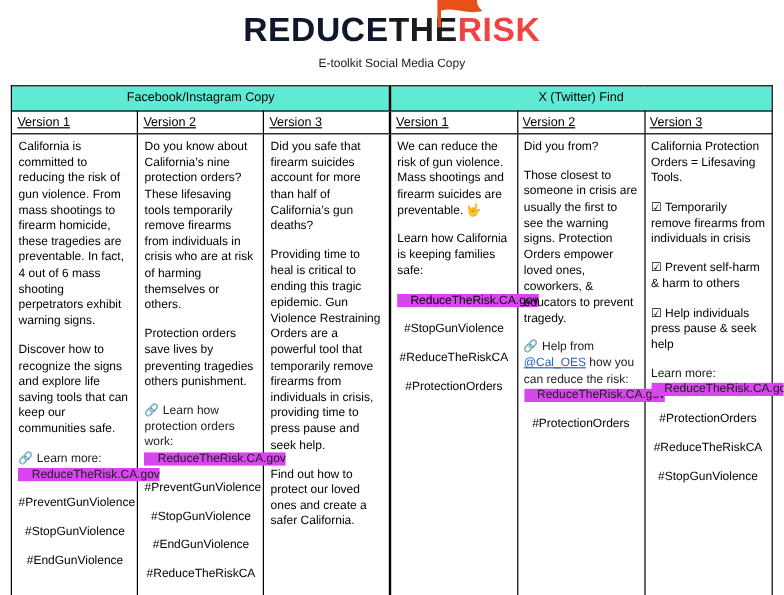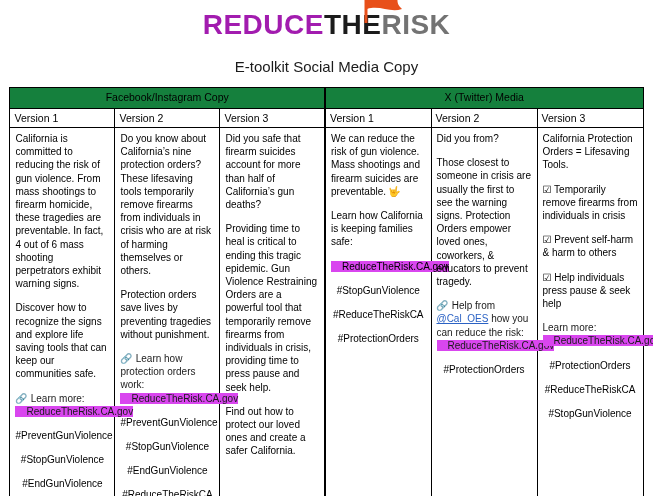--- a/index.html
+++ b/index.html
@@ -38,57 +38,58 @@
     height: 30px;
   }
   .logo-text {
     font-family: "Liberation Sans", sans-serif;
     font-weight: bold;
     font-size: 28px;
     letter-spacing: 0.5px;
     line-height: 30px;
     white-space: nowrap;
   }
-  .logo-reduce { color: #a21caf; }
+  .logo-reduce { color: #0f172a; }
   .logo-the { color: #1b1b1b; margin-top: 25px; }
-  .logo-risk { color: #737373; }
+  .logo-risk { color: #ef4444; }
   .subtitle {
     text-align: center;
-    font-size: 15px;
+    font-size: 10px;
     color: #1b1b1b;
-    margin-top: 18px;
+    margin-top: 8px;
     margin-bottom: 12px;
   }
 
   
   table.copy-table {
     border-collapse: collapse;
     width: 633px;
     margin: 0 auto;
     table-layout: fixed;
   }
   table.copy-table th,
   table.copy-table td {
     border: 1px solid #000000;
     vertical-align: top;
   }
   th.platform-head {
-    background: #15803d;
+    background: #5eead4;
     font-size: 10.5px;
     font-weight: normal;
     text-align: center;
     padding: 3px 2px;
     height: 14px;
   }
   th.version-head {
     background: #ffffff;
     font-size: 10.5px;
     font-weight: normal;
     text-align: left;
     padding: 3px 4px;
+    text-decoration: underline;
   }
   td.copy-cell {
     font-size: 10px;
     line-height: 13.2px;
     padding: 4px 5px 6px 5px;
     height: 380px;
   }
   td.copy-cell p {
     margin: 0 0 11px 0;
   }
@@ -136,21 +137,21 @@
       <col style="width:105px">
       <col style="width:105px">
       <col style="width:105px">
       <col style="width:106px">
       <col style="width:106px">
       <col style="width:106px">
     </colgroup>
     <thead>
       <tr>
         <th class="platform-head" colspan="3">Facebook/Instagram Copy</th>
-        <th class="platform-head thick-left" colspan="3">X (Twitter) Media</th>
+        <th class="platform-head thick-left" colspan="3">X (Twitter) Find</th>
       </tr>
       <tr>
         <th class="version-head">Version 1</th>
         <th class="version-head">Version 2</th>
         <th class="version-head">Version 3</th>
         <th class="version-head thick-left">Version 1</th>
         <th class="version-head">Version 2</th>
         <th class="version-head">Version 3</th>
       </tr>
     </thead>
@@ -164,21 +165,21 @@
             <span>🔗 Learn more:</span>
             <span class="hl">ReduceTheRisk.CA.gov</span>
           </p>
           <p class="tagline">#PreventGunViolence</p>
           <p class="tagline">#StopGunViolence</p>
           <p class="tagline">#EndGunViolence</p>
         </td>
 
         <td class="copy-cell">
           <p>Do you know about California’s nine protection orders? These lifesaving tools temporarily remove firearms from individuals in crisis who are at risk of harming themselves or others.</p>
-          <p>Protection orders save lives by preventing tragedies without punishment.</p>
+          <p>Protection orders save lives by preventing tragedies others punishment.</p>
           <p class="linkline">
             <span>🔗 Learn how protection orders work:</span>
             <span class="hl">ReduceTheRisk.CA.gov</span>
           </p>
           <p class="tagline">#PreventGunViolence</p>
           <p class="tagline">#StopGunViolence</p>
           <p class="tagline">#EndGunViolence</p>
           <p class="tagline">#ReduceTheRiskCA</p>
 
         </td>

